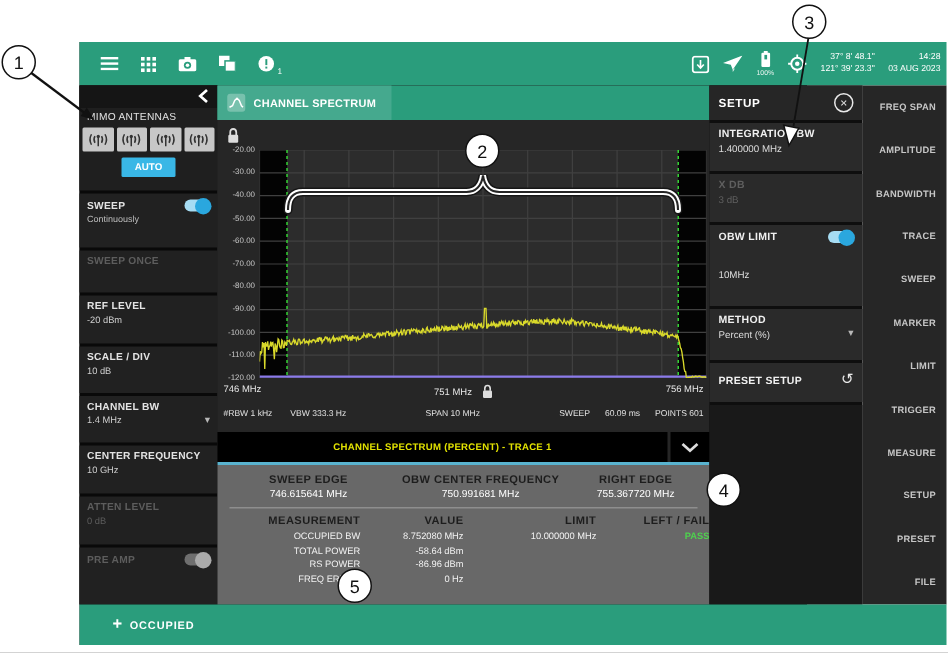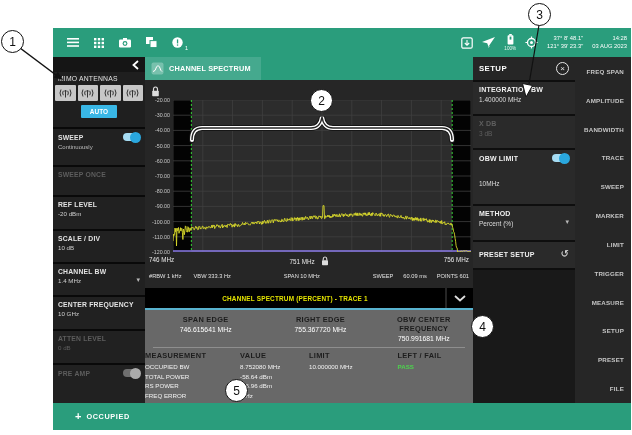--- a/index.html
+++ b/index.html
@@ -66,21 +66,21 @@
                color:#e3e300;font-size:6.4px;font-weight:bold;letter-spacing:.2px;}
   .trace-exp{position:absolute;right:0;top:0;width:26px;height:20px;background:#000;border-left:2px solid #262626;
              display:flex;align-items:center;justify-content:center;}
 
   
   .measure{position:absolute;left:0;top:253px;width:328px;height:93px;background:#686868;box-sizing:border-box;padding-top:5px;}
   .edges{display:grid;grid-template-columns:37% 33% 30%;text-align:center;}
   .edge-h{font-size:7.4px;font-weight:bold;color:#1d1d1d;letter-spacing:.3px;}
   .edge-v{font-size:6.8px;color:#fff;margin-top:2px;}
   .m-div{border-top:1px solid #8e8e8e;margin:5px 8px 3px 8px;}
-  .mtable{display:grid;grid-template-columns:29% 21% 27% 23%;text-align:left;row-gap:0;}
+  .mtable{display:grid;grid-template-columns:29% 21% 27% 23%;text-align:right;row-gap:0;}
   .mt-h{font-size:7.4px;font-weight:bold;color:#1d1d1d;padding-bottom:2px;letter-spacing:.3px;}
   .mt-c{font-size:6.2px;color:#f2f2f2;line-height:9.5px;}
   .pass{color:#4ed24e;font-weight:bold;}
 
   
   .setup{position:absolute;left:420px;top:29px;width:102px;height:346px;background:#0e0e0e;}
   .su-header{background:#262626;height:23px;display:flex;align-items:center;justify-content:space-between;
              padding:0 6px;margin-bottom:2px;}
   .su-title{font-size:7.8px;font-weight:bold;color:#fff;letter-spacing:.4px;}
   .su-close{width:11px;height:11px;border:1.2px solid #e8e8e8;border-radius:50%;color:#e8e8e8;font-size:8px;
@@ -376,30 +376,30 @@
         <div class="trace-exp">
           <svg width="12" height="7">
               <polyline points="1,1 6,5.5 11,1" stroke="#ddd" stroke-width="1.8" fill="none"></polyline>
             </svg>
         </div>
       </div>
 
       <div class="measure">
         <div class="edges">
           <div>
-            <div class="edge-h">SPAN EDGE</div>
+            <div class="edge-h">SWEEP EDGE</div>
             <div class="edge-v">746.615641 MHz</div>
+          </div>
+          <div>
+            <div class="edge-h">OBW CENTER FREQUENCY</div>
+            <div class="edge-v">750.991681 MHz</div>
           </div>
           <div>
             <div class="edge-h">RIGHT EDGE</div>
             <div class="edge-v">755.367720 MHz</div>
-          </div>
-          <div>
-            <div class="edge-h">OBW CENTER FREQUENCY</div>
-            <div class="edge-v">750.991681 MHz</div>
           </div>
         </div>
         <div class="m-div"></div>
         <div class="mtable">
           <div class="mt-h">MEASUREMENT</div>
           <div class="mt-h">VALUE</div>
           <div class="mt-h">LIMIT</div>
           <div class="mt-h">LEFT / FAIL</div>
 
           <div class="mt-c">OCCUPIED BW</div>

